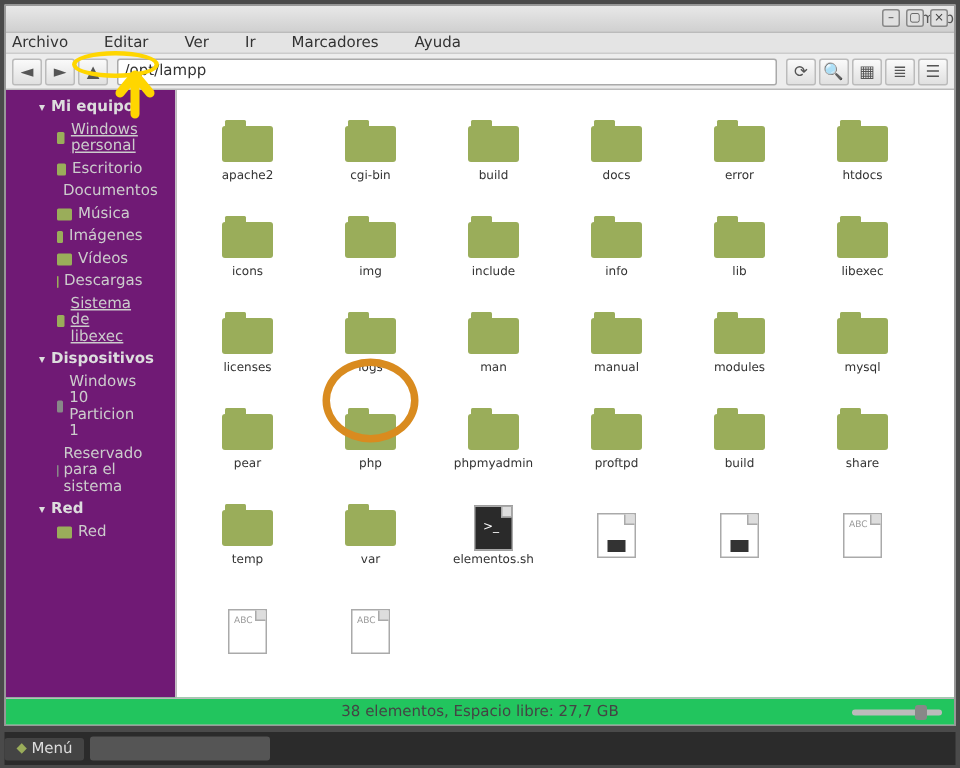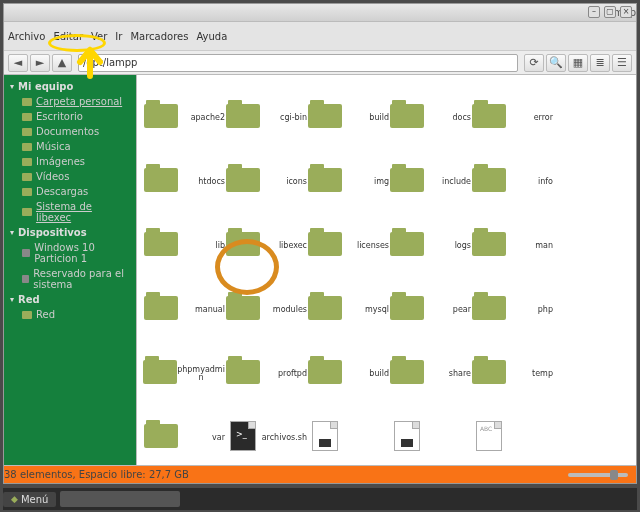--- a/index.html
+++ b/index.html
@@ -2,48 +2,48 @@
 <html><head>
 <meta charset="utf-8">
 <style>
 *{box-sizing:border-box;margin:0;padding:0;font-family:"DejaVu Sans",Arial,sans-serif;font-size:10px}
 body{width:640px;height:512px;background:#4a4a4a;overflow:hidden;position:relative}
 .window{position:absolute;left:3px;top:3px;right:3px;bottom:28px;background:#d9d9d9;border:1px solid #999;display:flex;flex-direction:column}
 .titlebar{height:18px;background:linear-gradient(#e8e8e8,#d0d0d0);display:flex;align-items:center;justify-content:flex-end;position:relative;border-bottom:1px solid #bbb}
 .titlebar .title{font-size:10px;color:#555}
 .winbtns{position:absolute;right:4px;top:2px;display:flex;gap:4px}
 .winbtn{width:12px;height:12px;border:1px solid #888;background:#e0e0e0;border-radius:2px;font-size:8px;line-height:10px;text-align:center;color:#444}
-.menubar{height:29px;background:#e4e4e4;display:flex;align-items:center;padding:0 4px;gap:8px;border-bottom:1px solid #ccc}
+.menubar{height:14px;background:#e4e4e4;display:flex;align-items:center;padding:0 4px;gap:24px;border-bottom:1px solid #ccc}
 .menubar span{font-size:10px;color:#333}
 .toolbar{height:24px;background:#ededed;display:flex;align-items:center;padding:0 4px;border-bottom:1px solid #bbb;gap:2px}
 .tbtn{width:20px;height:18px;border:1px solid #bbb;background:linear-gradient(#fafafa,#e0e0e0);border-radius:2px;display:flex;align-items:center;justify-content:center;color:#555;font-size:11px}
 .path{flex:1;height:18px;background:#fff;border:1px solid #aaa;border-radius:2px;margin:0 4px;padding:0 4px;font-size:10px;color:#333;display:flex;align-items:center;position:relative}
 .tbright{display:flex;gap:2px}
 .body{flex:1;display:flex;min-height:0}
-.sidebar{width:132px;background:#15803d;color:#ccc;overflow:auto;padding:4px 0}
+.sidebar{width:113px;background:#701a75;color:#ccc;overflow:auto;padding:4px 16px}
 .side-hdr{display:flex;align-items:center;padding:2px 6px;font-size:10px;font-weight:bold;color:#ddd}
 .side-hdr::before{content:"▾";margin-right:4px;font-size:8px}
 .side-item{display:flex;align-items:center;padding:2px 6px 2px 18px;font-size:9px;color:#ccc;gap:4px}
 .side-item.ul{text-decoration:underline}
 .sic{width:10px;height:8px;background:#9aad5a;border-radius:1px;display:inline-block}
 .sic.d{background:#888}
 .content{flex:1;background:#fff;overflow:auto;padding:8px 6px;border-left:1px solid #bbb}
 .grid{display:flex;flex-wrap:wrap;gap:0}
-.item{width:82px;height:64px;display:flex;flex-direction:row;align-items:center;justify-content:space-between;padding-top:2px}
+.item{width:82px;height:64px;display:flex;flex-direction:column;align-items:center;justify-content:center;padding-top:2px}
 .item .ico{width:36px;height:28px;display:flex;align-items:center;justify-content:center}
 .folder{width:34px;height:24px;background:#9aad5a;border-radius:2px;position:relative}
 .folder::before{content:"";position:absolute;top:-4px;left:2px;width:14px;height:5px;background:#9aad5a;border-radius:1px 1px 0 0}
 .file{width:26px;height:30px;background:#fff;border:1px solid #aaa;position:relative}
 .file .corner{position:absolute;top:0;right:0;width:7px;height:7px;background:#ddd;border-left:1px solid #aaa;border-bottom:1px solid #aaa}
 .file.abc::after{content:"ABC";position:absolute;top:3px;left:3px;font-size:6px;color:#999}
 .file.exe::after{content:"";position:absolute;bottom:3px;left:6px;width:12px;height:8px;background:#333}
 .file.sh{background:#2a2a2a}
 .file.sh::after{content:">_";position:absolute;top:8px;left:5px;color:#fff;font-size:8px}
 .item .lbl{font-size:8px;color:#333;text-align:center;margin-top:3px;line-height:1;word-break:break-word;max-width:78px}
-.status{height:18px;background:#f97316;border-top:1px solid #bbb;display:flex;align-items:center;justify-content:flex-start;font-size:9px;color:#444;position:relative}
+.status{height:18px;background:#22c55e;border-top:1px solid #bbb;display:flex;align-items:center;justify-content:center;font-size:9px;color:#444;position:relative}
 .status .zoom{position:absolute;right:8px;width:60px;height:4px;background:#bbb;border-radius:2px}
 .status .zoom::after{content:"";position:absolute;right:10px;top:-3px;width:8px;height:10px;background:#888;border-radius:2px}
 .taskbar{position:absolute;left:3px;right:3px;bottom:2px;height:22px;background:#2b2b2b;display:flex;align-items:center;padding:0 0;gap:4px}
 .tb-menu{background:#444;color:#ddd;padding:2px 8px;border-radius:2px;font-size:10px;display:flex;align-items:center;gap:3px}
 .tb-menu::before{content:"◆";color:#9aad5a;font-size:9px}
 .tb-search{flex:0 0 120px;height:16px;background:#555;border-radius:2px}
 
 .circ-yellow{position:absolute;left:48px;top:34px;width:58px;height:18px;border:3px solid #ffd600;border-radius:50%;pointer-events:none;z-index:5}
 .arrow-yellow{position:absolute;left:72px;top:48px;pointer-events:none;z-index:5}
 .arrow-yellow svg{overflow:visible}
@@ -82,21 +82,21 @@
       <div class="tbtn">▦</div>
       <div class="tbtn">≣</div>
       <div class="tbtn">☰</div>
     </div>
   </div>
   <div class="body">
     <div class="sidebar" id="sidebar">
         <div class="side-hdr">Mi equipo</div>
         <div class="side-item ul">
           <span class="sic"></span>
-          <span>Carpeta personal</span>
+          <span>Windows personal</span>
         </div>
         <div class="side-item">
           <span class="sic"></span>
           <span>Escritorio</span>
         </div>
         <div class="side-item">
           <span class="sic"></span>
           <span>Documentos</span>
         </div>
         <div class="side-item">
@@ -291,21 +291,21 @@
               <div class="folder"></div>
             </div>
             <div class="lbl">var</div>
           </div>
           <div class="item">
             <div class="ico">
               <div class="file sh">
                 <div class="corner"></div>
               </div>
             </div>
-            <div class="lbl">archivos.sh</div>
+            <div class="lbl">elementos.sh</div>
           </div>
           <div class="item">
             <div class="ico">
               <div class="file exe">
                 <div class="corner"></div>
               </div>
             </div>
           </div>
           <div class="item">
             <div class="ico">

